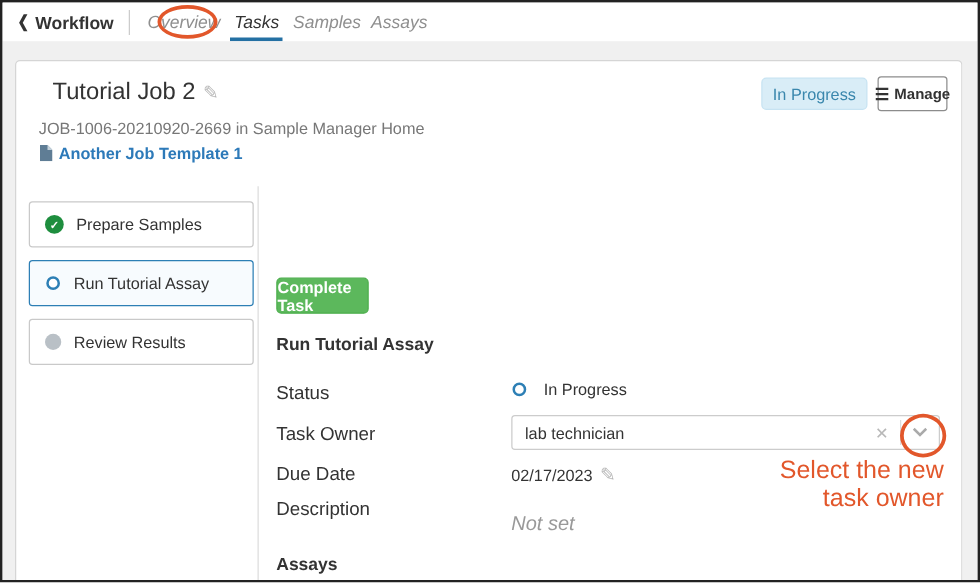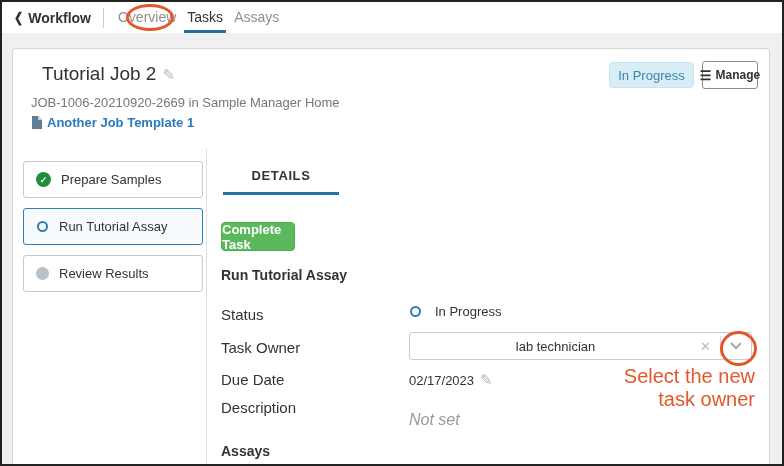--- a/index.html
+++ b/index.html
@@ -9,21 +9,21 @@
             background:#fff; overflow:hidden; }
 
   
   .topnav { position:absolute; left:0; top:0; width:780px; height:31px;
             background:#fff; display:flex; align-items:center; }
   .back-link { display:flex; align-items:center; gap:5px; margin-left:12px;
                font-size:14px; font-weight:bold; color:#333; cursor:pointer; }
   .back-chev { font-size:11px; color:#333; transform:scaleY(1.2); }
   .nav-sep { width:1px; height:20px; background:#ccc; margin:0 14px 0 12px; }
   .tab { font-size:14px; color:#8f8f8f; height:31px; line-height:30px;
-         display:inline-block; cursor:pointer; }
+         display:inline-block; cursor:pointer;font-style:italic; }
   .tab + .tab { margin-left:8px; }
   .tab.active { color:#333; border-bottom:3px solid #2470a3; padding:0 3px; }
 
   
   .workspace { position:absolute; left:0; top:31px; width:780px; height:431px;
                background:#f0f0f0; overflow:hidden; }
   .card { position:absolute; left:10px; top:15px; width:758px; height:420px;
           background:#fff; border:1px solid #d5d5d5; border-bottom:none;
           border-radius:4px 4px 0 0; }
 
@@ -77,21 +77,21 @@
   .field-label { position:absolute; left:208px; font-size:15px; color:#333; }
   .lbl-status { top:257px; } .lbl-owner { top:290px; }
   .lbl-due { top:322px; } .lbl-desc { top:350px; }
   .status-value { position:absolute; left:396px; top:255px; display:flex;
                   align-items:center; gap:13px; font-size:13px; color:#333; }
   .owner-combo { position:absolute; left:396px; top:283px; width:343px; height:28px;
                  background:#fff; border:1px solid #ccc; border-radius:3px;
                  display:flex; align-items:center; }
   .owner-input { flex:1; border:none; outline:none; font-size:13px; color:#333;
                  padding:0 0 0 10px; font-family:"Liberation Sans", sans-serif;
-                 background:transparent;text-align:center; }
+                 background:transparent; }
   .clear-icon { color:#b9b9b9; font-size:13px; padding:0 9px; cursor:pointer; }
   .combo-sep { width:1px; height:20px; background:#ddd; }
   .chev-down { width:30px; display:flex; align-items:center; justify-content:center;
                cursor:pointer; }
   .due-value { position:absolute; left:396px; top:322px; font-size:13px; color:#333; }
   .desc-value { position:absolute; left:396px; top:362px; font-size:16px; color:#999;font-style:italic; }
   .assays-heading { position:absolute; left:208px; top:394px; font-size:14px;
                     font-weight:bold; color:#333; }
 
   
@@ -109,20 +109,21 @@
 <div class="screen">
 
   <div class="topnav">
     <div class="back-link">
       <span class="back-chev">❮</span>
       <span>Workflow</span>
     </div>
     <div class="nav-sep"></div>
     <span class="tab">Overview</span>
     <span class="tab active">Tasks</span>
+    <span class="tab">Samples</span>
     <span class="tab">Assays</span>
   </div>
 
   <div class="workspace">
     <div class="card">
 
       <div class="job-title"><span>Tutorial Job 2</span><span class="edit-icon">✎</span></div>
       <div class="status-badge">In Progress</div>
       <div class="manage-btn">
         <span class="menu-icon">☰</span>
@@ -147,21 +148,20 @@
         <span class="icon-open"></span>
         <span>Run Tutorial Assay</span>
       </div>
       <div class="task-card t2">
         <span class="icon-dot"></span>
         <span>Review Results</span>
       </div>
 
       <div class="v-divider"></div>
 
-      <div class="details-tab">DETAILS</div>
       <div class="complete-btn">Complete Task</div>
       <div class="section-title">Run Tutorial Assay</div>
 
       <div class="field-label lbl-status">Status</div>
       <div class="status-value">
         <span class="icon-open"></span>
         <span>In Progress</span>
       </div>
 
       <div class="field-label lbl-owner">Task Owner</div>

